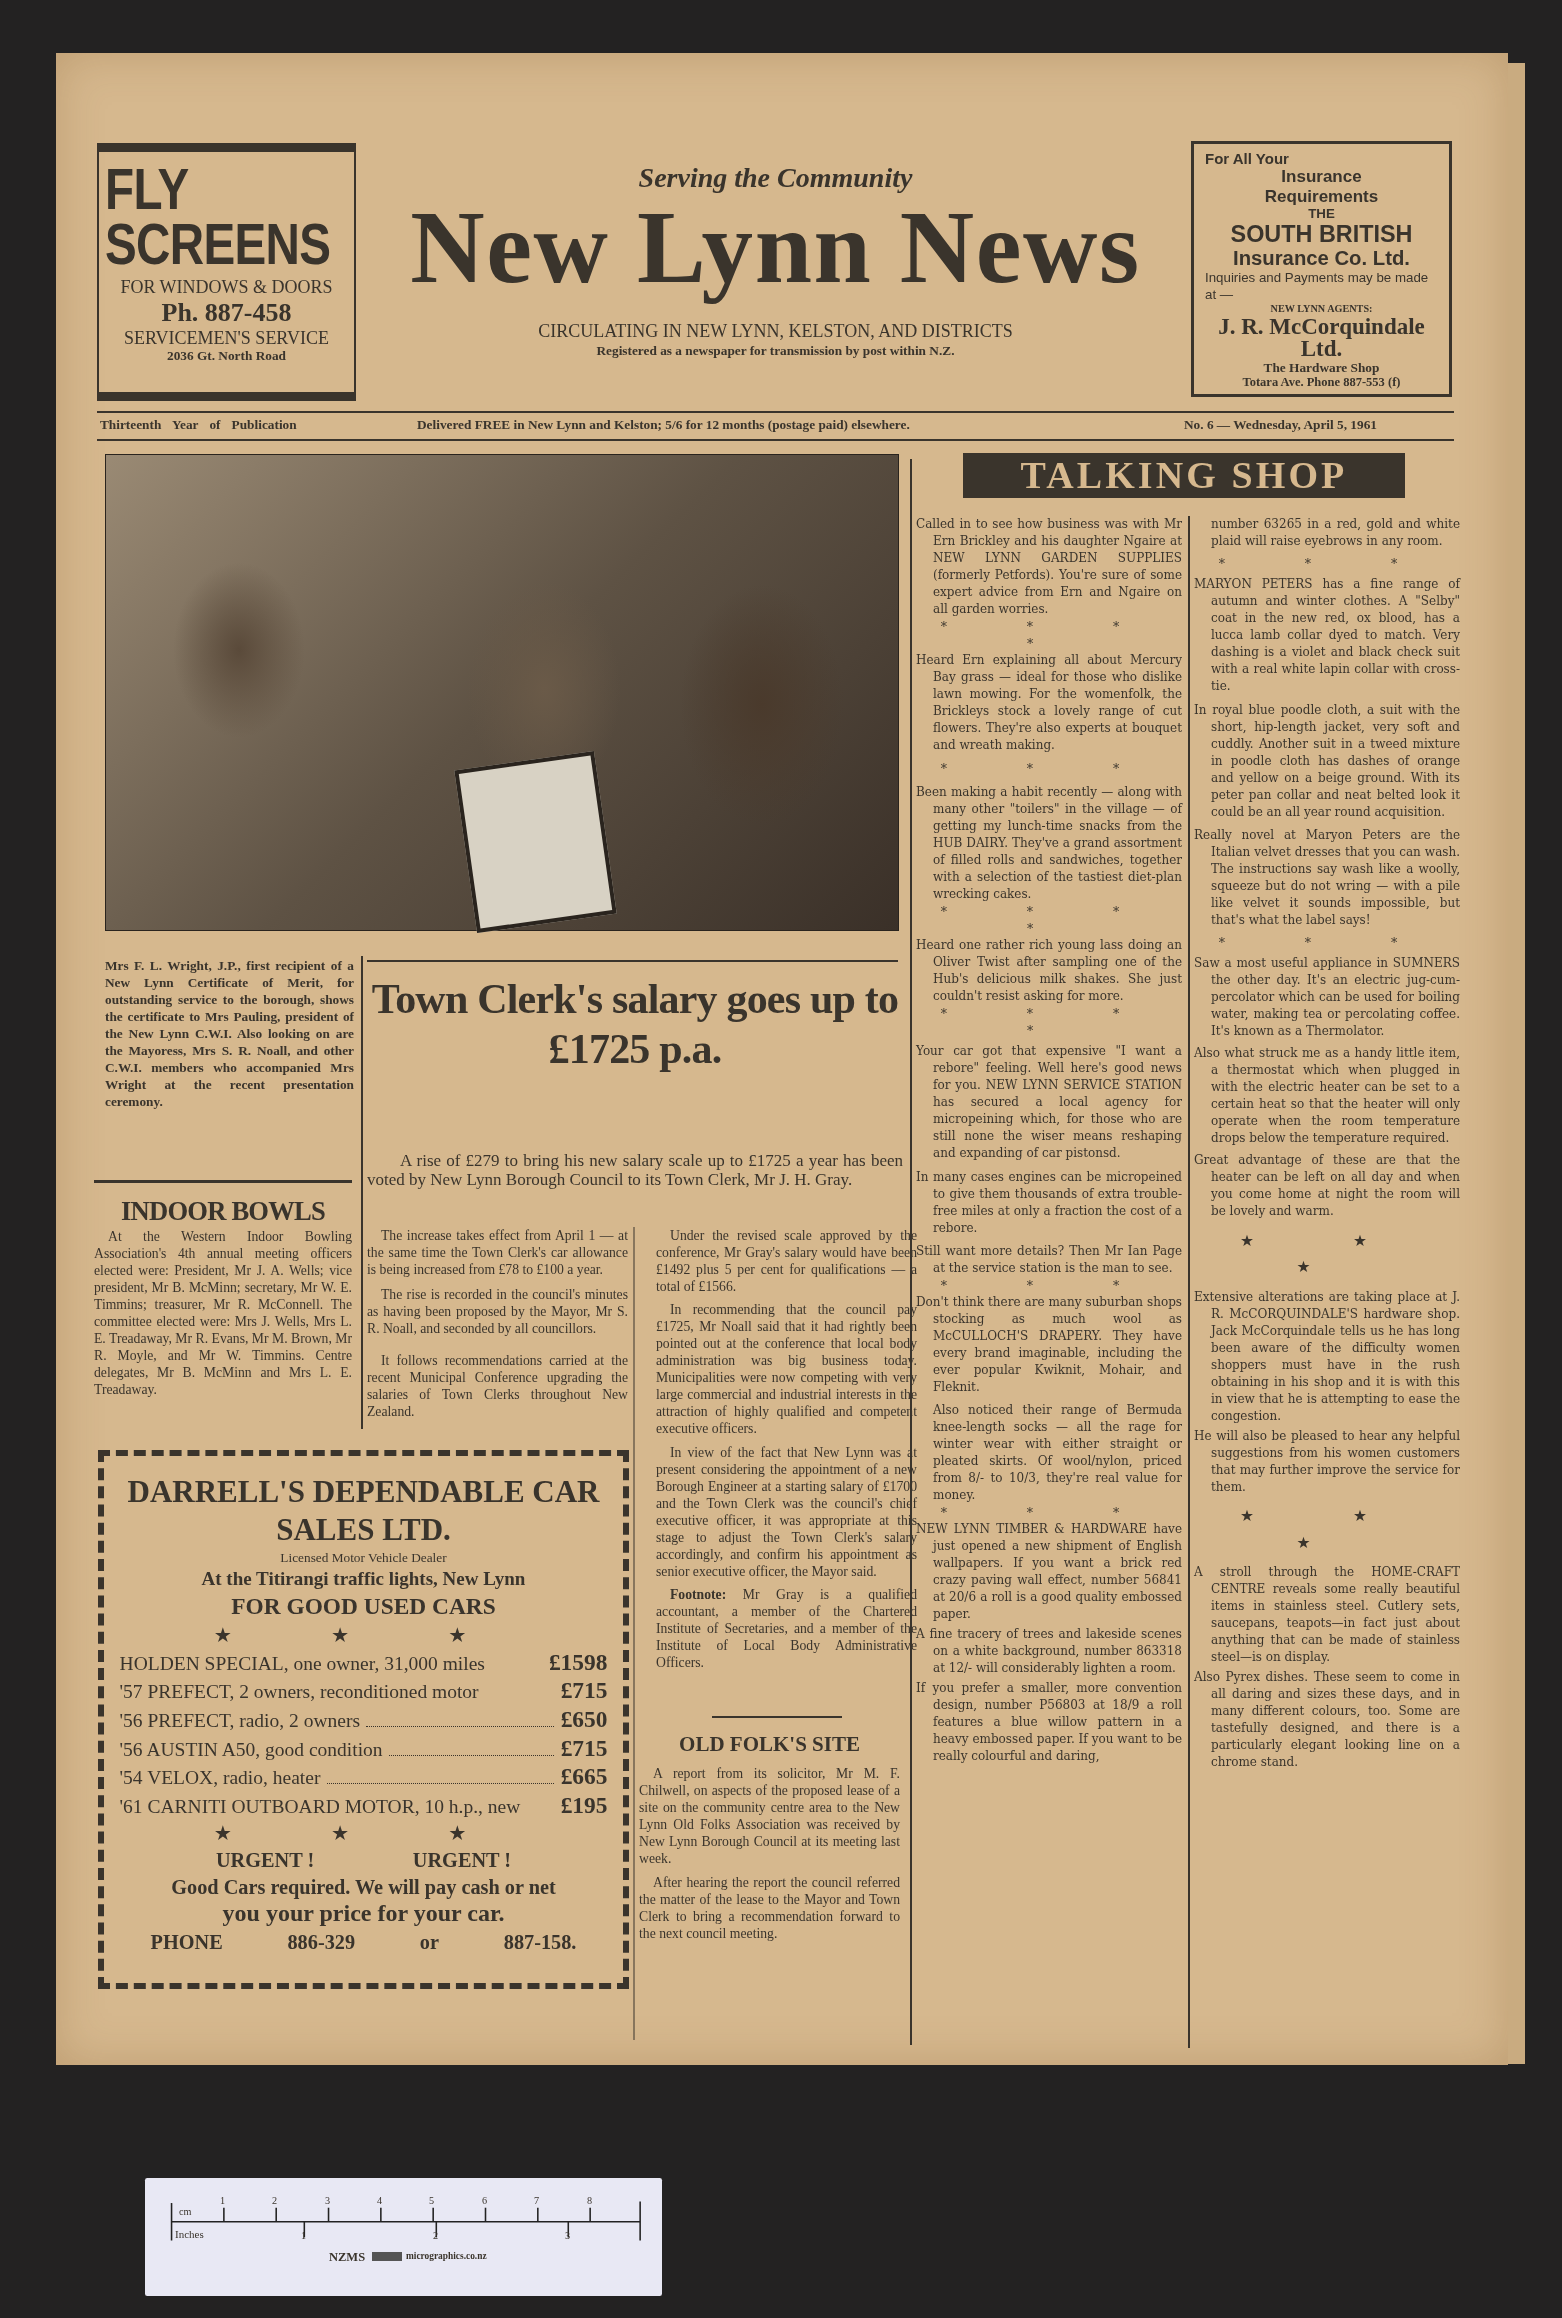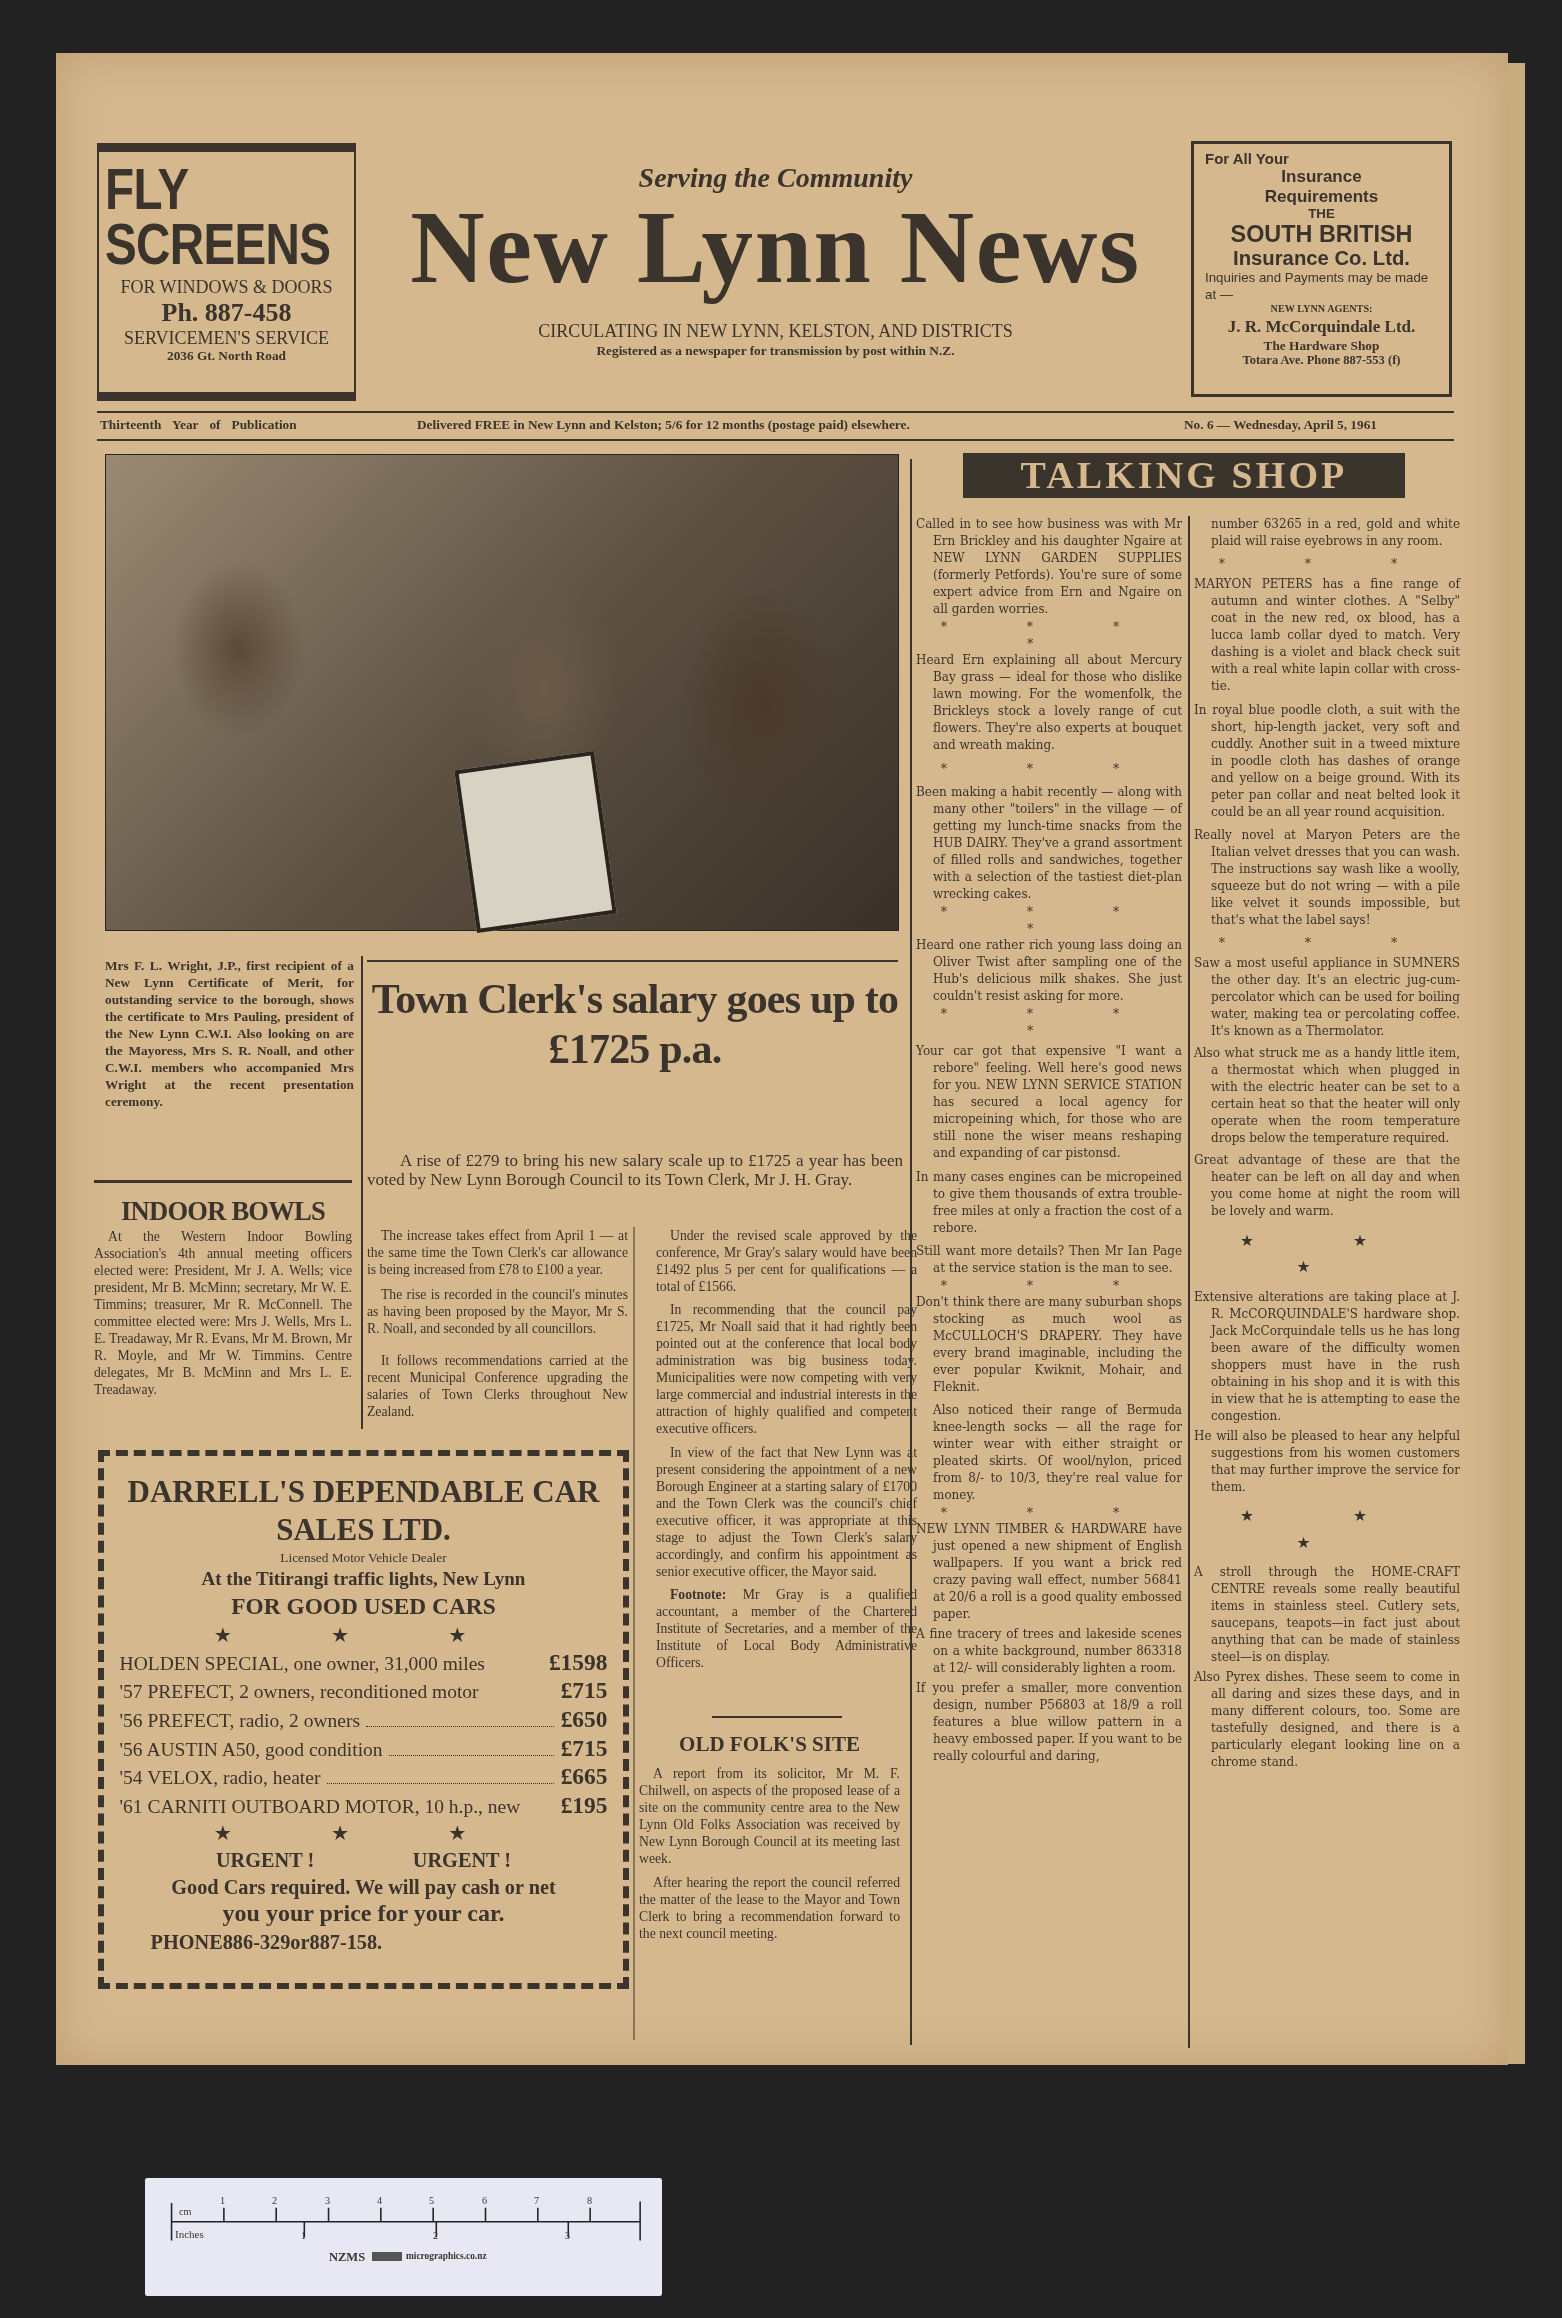--- a/index.html
+++ b/index.html
@@ -62,21 +62,21 @@
 
   <div class="abs ins">
     <div class="bold" style="font-size:15px;line-height:17px">For All Your</div>
     <div class="bold center" style="font-size:17px;line-height:19.5px">Insurance</div>
     <div class="bold center" style="font-size:17px;line-height:19.5px">Requirements</div>
     <div class="bold center" style="font-size:13.3px;line-height:15.6px">THE</div>
     <div class="bold center" style="font-size:23.4px;line-height:25px">SOUTH BRITISH</div>
     <div class="bold center" style="font-size:20.3px;line-height:23.4px">Insurance Co. Ltd.</div>
     <div style="font-size:13.3px;line-height:16.4px">Inquiries and Payments may be made at —</div>
     <div class="serif bold center" style="font-size:10.2px;line-height:12.5px">NEW LYNN AGENTS:</div>
-    <div class="serif bold center" style="font-size:17px;line-height:22px">J. R. McCorquindale Ltd.</div>
+    <div class="serif bold center" style="font-size:23px;line-height:22px">J. R. McCorquindale Ltd.</div>
     <div class="serif bold center" style="font-size:13.3px;line-height:15.6px">The Hardware Shop</div>
     <div class="serif bold center" style="font-size:12.5px;line-height:15.6px">Totara Ave. Phone 887-553  (f)</div>
   </div>
 
   <div class="rule" style="left:41px;top:358px;width:1357px;height:2.3px"></div>
   <div class="abs serif bold" style="left:44px;top:364px;font-size:13.3px;word-spacing:7.8px">Thirteenth Year of Publication</div>
   <div class="abs serif bold" style="left:361px;top:364px;font-size:13.3px">Delivered FREE in New Lynn and Kelston; 5/6 for 12 months (postage paid) elsewhere.</div>
   <div class="abs serif bold" style="left:1128px;top:364px;font-size:13.3px">No. 6 — Wednesday, April 5, 1961</div>
   <div class="rule" style="left:41px;top:386px;width:1357px;height:2.3px"></div>
 
@@ -157,21 +157,21 @@
           <span class="price">£195</span>
         </div>
     </div>
     <div class="bigstars">★ ★ ★</div>
     <div class="serif bold" style="display:flex;justify-content:space-around;font-size:20.3px;line-height:26.6px;padding:0 47px">
       <span>URGENT !</span>
         <span>URGENT !</span>
     </div>
     <div class="serif bold center" style="font-size:20.3px;line-height:26.6px">Good Cars required.  We will pay cash or net</div>
     <div class="serif bold center" style="font-size:24px;line-height:26.6px">you your price for your car.</div>
-    <div class="serif bold" style="display:flex;justify-content:flex-start;font-size:20.3px;line-height:31px;padding:0 31px">
+    <div class="serif bold" style="display:flex;justify-content:space-between;font-size:20.3px;line-height:31px;padding:0 31px">
       <span>PHONE</span>
       <span>886-329</span>
       <span>or</span>
       <span>887-158.</span>
     </div>
   </div>
 
   <div class="vr" style="left:854px;top:406px;height:1586px"></div>
   <div class="abs sans bold center" style="left:907px;top:400px;width:442px;height:45px;line-height:44px;font-size:38px;letter-spacing:3.1px;color:#d6b88e;background:repeating-linear-gradient(90deg,#3a342c 0 47px,#3a342c 47px 48px);">TALKING SHOP</div>
 

